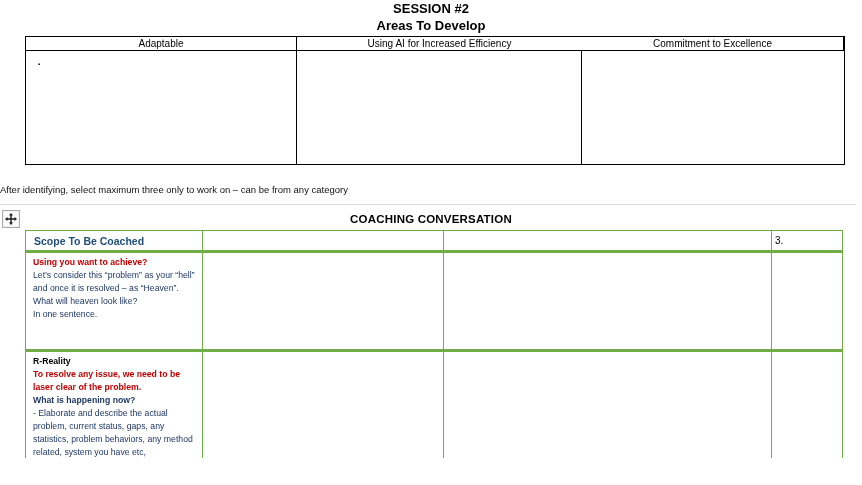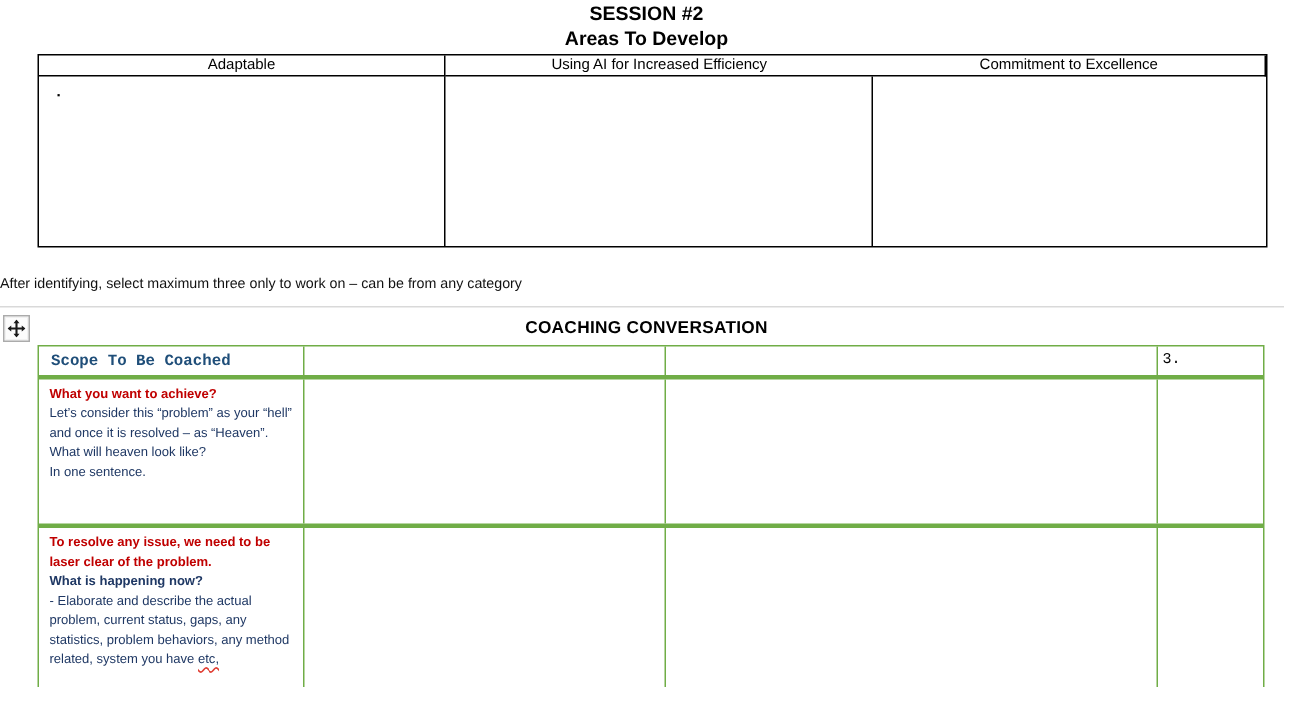--- a/index.html
+++ b/index.html
@@ -40,21 +40,21 @@
 
   
   .coaching-table { position:absolute; left:25px; top:230px; width:818px;
     border:1px solid #70AD47; }
   .ct-row { display:grid; grid-template-columns:177px 241px 328px 1fr; }
   .ct-row.b-thick { border-bottom:3px solid #70AD47; }
   .ct-row.b-med { border-bottom:2px solid #70AD47; }
   .ct-cell { border-right:1px solid #70AD47; overflow:hidden; }
   .ct-cell.last { border-right:none; }
 
-  .row-scope { height:22px;font-family:Liberation Mono, monospace; }
+  .row-scope { height:22px; }
   .scope-label { font-size:10.5px; font-weight:bold; color:#1F4E79;
     line-height:21px; padding-left:8px; }
   .scope-number { font-size:10px; color:#000; line-height:19px; padding-left:3px; }
 
   .row-goal { height:99px; }
   .row-reality { height:116px; }
   .row-options { height:30px; }
 
   .cell-text { padding:3px 6px 0 7px; font-size:8.7px; line-height:13px; }
   .t-black-b { color:#000; font-weight:bold; }
@@ -103,32 +103,33 @@
 
     <div class="ct-row row-scope b-thick">
       <div class="ct-cell scope-label">Scope To Be Coached</div>
       <div class="ct-cell"></div>
       <div class="ct-cell"></div>
       <div class="ct-cell last scope-number">3.</div>
     </div>
 
     <div class="ct-row row-goal b-thick">
       <div class="ct-cell cell-text">
-        <div class="t-red-b">What you want to achieve?</div>
+        <div class="t-red-b">Using you want to achieve?</div>
         <div class="t-navy">Let’s consider this “problem” as your “hell” and once it is resolved – as “Heaven”.</div>
         <div class="t-navy">What will heaven look like?</div>
         <div class="t-navy">In one sentence.</div>
       </div>
       <div class="ct-cell"></div>
       <div class="ct-cell"></div>
       <div class="ct-cell last"></div>
     </div>
 
     <div class="ct-row row-reality b-med">
       <div class="ct-cell cell-text">
+        <div class="t-black-b">R-Reality</div>
         <div class="t-red-b">To resolve any issue, we need to be laser clear of the problem.</div>
         <div class="t-navy-b">What is happening now?</div>
         <div class="t-navy"><span>- Elaborate and describe the actual problem, current status, gaps, any statistics, problem behaviors, any method related, system you have</span> <span class="spell-error">etc,</span></div>
       </div>
       <div class="ct-cell"></div>
       <div class="ct-cell"></div>
       <div class="ct-cell last"></div>
     </div>
 
     <div class="ct-row row-options">

